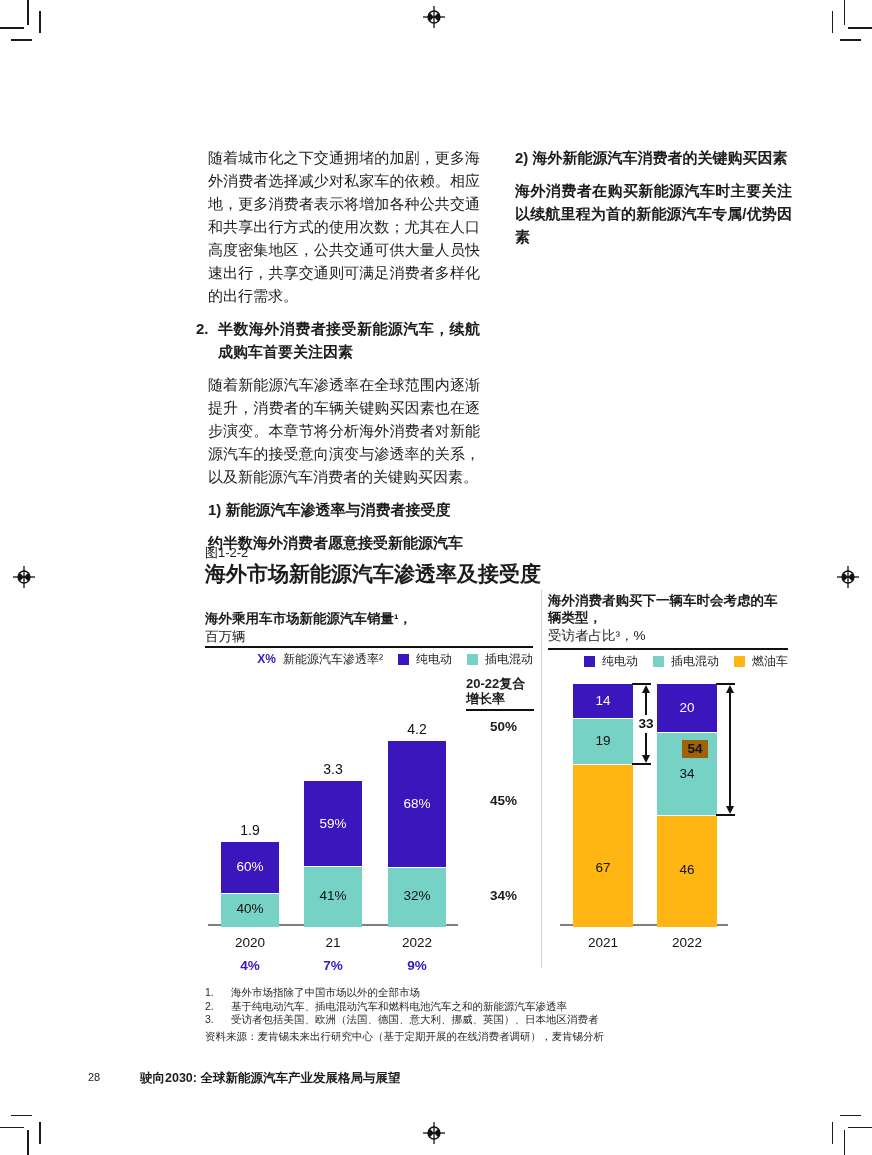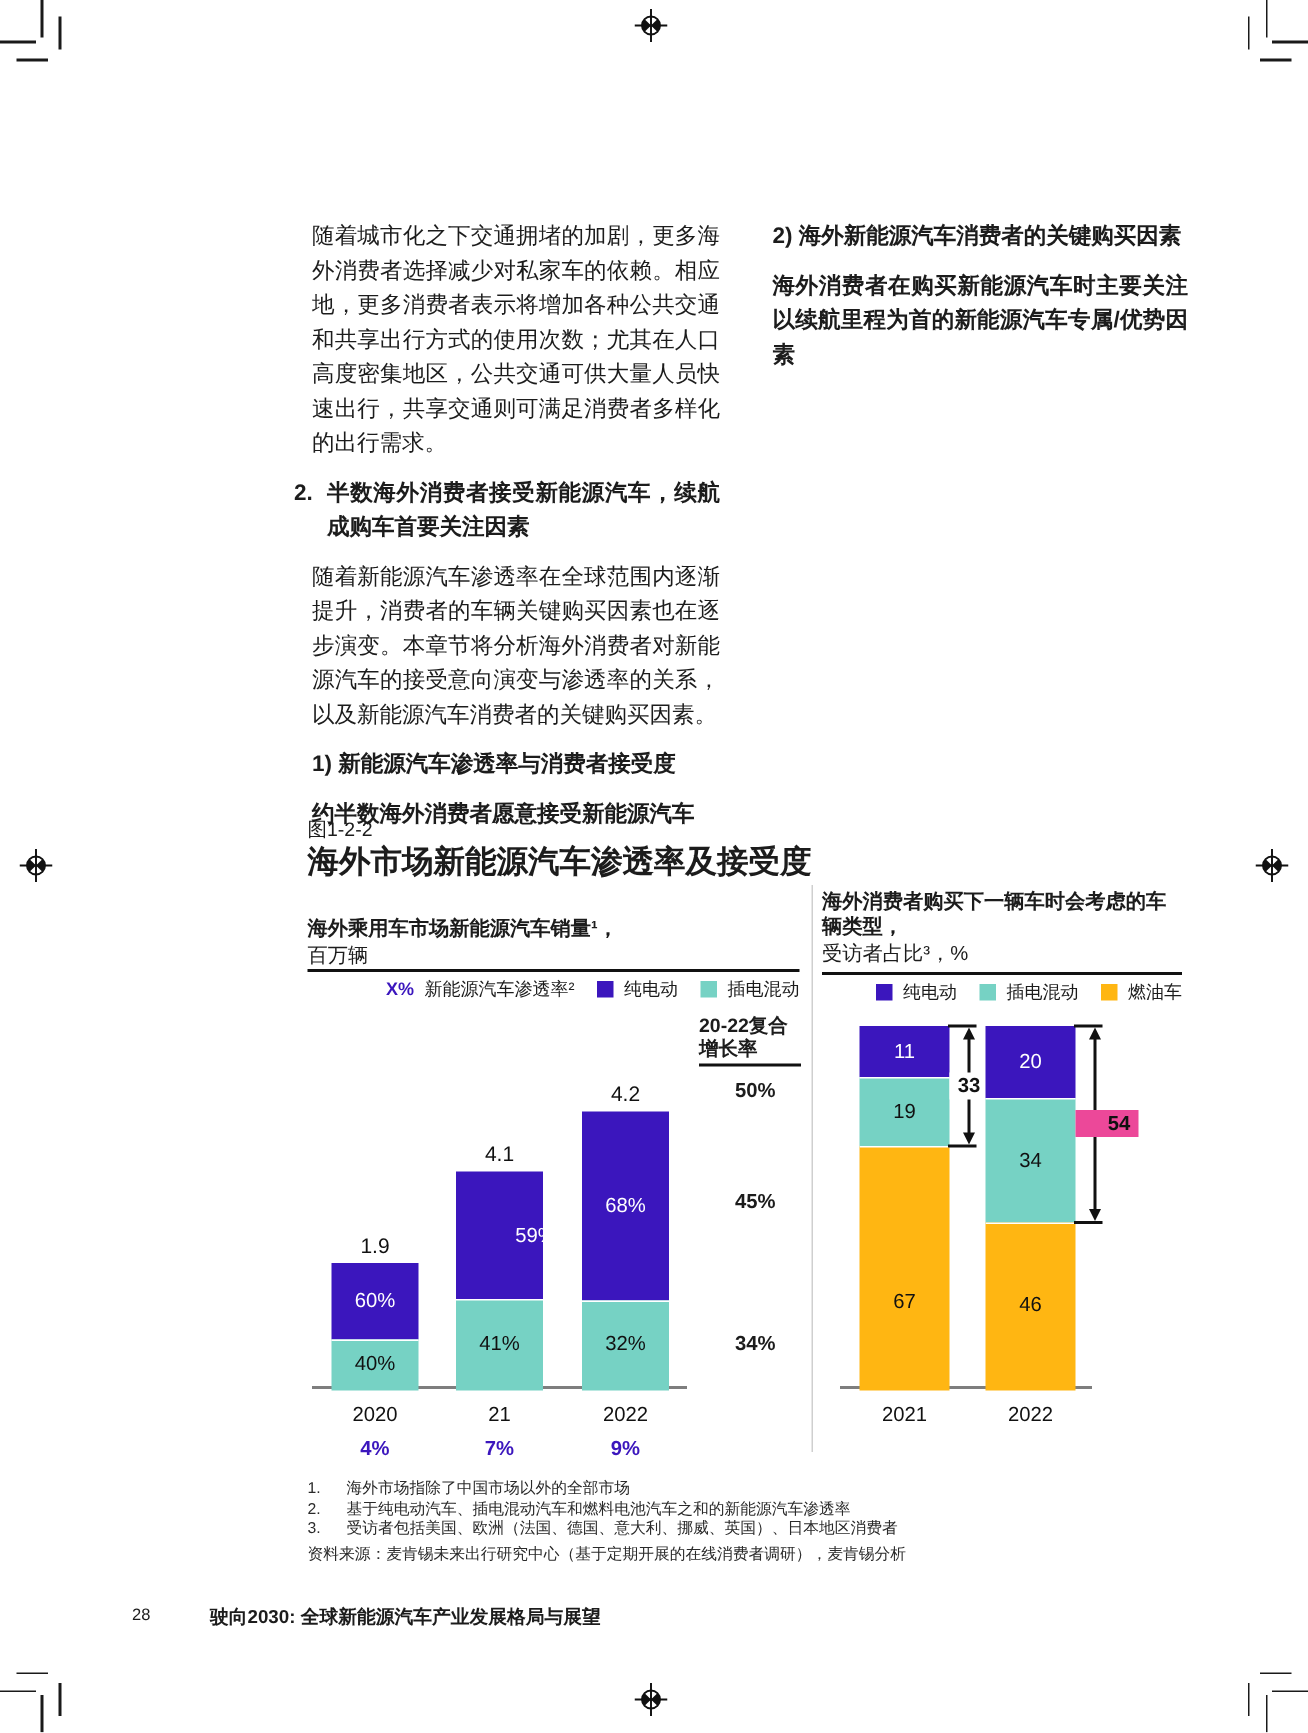--- a/index.html
+++ b/index.html
@@ -158,34 +158,34 @@
 
 <div class="" style="position: absolute; left: 221px; top: 842.4px; width: 58px; height: 50.16px; background: rgb(59, 22, 189);"></div>
     <div class="" style="position: absolute; left: 221px; top: 892.56px; width: 58px; height: 33.44px; background: rgb(118, 210, 196); border-top: 1px solid rgb(255, 255, 255);"></div>
     <div class="clbl white" style="position: absolute; left: 221px; top: 858.48px; width: 58px;">60%</div>
     <div class="clbl dark" style="position: absolute; left: 221px; top: 900.28px; width: 58px;">40%</div>
     <div class="clbl dark" style="position: absolute; left: 221px; top: 821.4px; width: 58px; font-size: 14px;">1.9</div>
     <div class="clbl dark" style="position: absolute; left: 221px; top: 934px; width: 58px;">2020</div>
     <div class="clbl purpletxt b" style="position: absolute; left: 221px; top: 957px; width: 58px;">4%</div>
     <div class="" style="position: absolute; left: 304px; top: 780.8px; width: 58px; height: 85.668px; background: rgb(59, 22, 189);"></div>
     <div class="" style="position: absolute; left: 304px; top: 866.468px; width: 58px; height: 59.532px; background: rgb(118, 210, 196); border-top: 1px solid rgb(255, 255, 255);"></div>
-    <div class="clbl white" style="position: absolute; left: 304px; top: 814.634px; width: 58px; margin-left: 24px;">59%</div>
+    <div class="clbl white" style="position: absolute; left: 304px; top: 814.634px; width: 58px;">59%</div>
     <div class="clbl dark" style="position: absolute; left: 304px; top: 887.234px; width: 58px;">41%</div>
-    <div class="clbl dark" style="position: absolute; left: 304px; top: 759.8px; width: 58px; font-size: 14px;">4.1</div>
+    <div class="clbl dark" style="position: absolute; left: 304px; top: 759.8px; width: 58px; font-size: 14px;">3.3</div>
     <div class="clbl dark" style="position: absolute; left: 304px; top: 934px; width: 58px;">21</div>
     <div class="clbl purpletxt b" style="position: absolute; left: 304px; top: 957px; width: 58px;">7%</div>
     <div class="" style="position: absolute; left: 388px; top: 741.2px; width: 58px; height: 125.664px; background: rgb(59, 22, 189);"></div>
     <div class="" style="position: absolute; left: 388px; top: 866.864px; width: 58px; height: 59.136px; background: rgb(118, 210, 196); border-top: 1px solid rgb(255, 255, 255);"></div>
     <div class="clbl white" style="position: absolute; left: 388px; top: 795.032px; width: 58px;">68%</div>
     <div class="clbl dark" style="position: absolute; left: 388px; top: 887.432px; width: 58px;">32%</div>
     <div class="clbl dark" style="position: absolute; left: 388px; top: 720.2px; width: 58px; font-size: 14px;">4.2</div>
     <div class="clbl dark" style="position: absolute; left: 388px; top: 934px; width: 58px;">2022</div>
     <div class="clbl purpletxt b" style="position: absolute; left: 388px; top: 957px; width: 58px;">9%</div>
     <div class="" style="position: absolute; left: 573px; top: 684px; width: 60px; height: 33.88px; background: rgb(59, 22, 189); border-top: none;"></div>
-    <div class="clbl white" style="position: absolute; left: 573px; top: 691.94px; width: 60px;">11</div>
+    <div class="clbl white" style="position: absolute; left: 573px; top: 691.94px; width: 60px;">14</div>
     <div class="" style="position: absolute; left: 573px; top: 717.88px; width: 60px; height: 45.98px; background: rgb(118, 210, 196); border-top: 1px solid rgb(255, 255, 255);"></div>
     <div class="clbl dark" style="position: absolute; left: 573px; top: 731.87px; width: 60px;">19</div>
     <div class="" style="position: absolute; left: 573px; top: 763.86px; width: 60px; height: 162.14px; background: rgb(255, 182, 18); border-top: 1px solid rgb(255, 255, 255);"></div>
     <div class="clbl dark" style="position: absolute; left: 573px; top: 835.93px; width: 60px; margin-top: 23px;">67</div>
     <div class="" style="position: absolute; left: 632px; top: 683px; width: 19px; height: 2px; background: rgb(17, 17, 17);"></div>
     <div class="" style="position: absolute; left: 632px; top: 762.86px; width: 19px; height: 2px; background: rgb(17, 17, 17);"></div>
     <div class="" style="position: absolute; left: 645.25px; top: 688px; width: 1.5px; height: 71.86px; background: rgb(17, 17, 17);"></div>
     <div class="" style="position: absolute; left: 641.5px; top: 685px; width: 0px; height: 0px; border-left: 4.5px solid transparent; border-right: 4.5px solid transparent; border-bottom: 8px solid rgb(17, 17, 17);"></div>
     <div class="" style="position: absolute; left: 641.5px; top: 754.86px; width: 0px; height: 0px; border-left: 4.5px solid transparent; border-right: 4.5px solid transparent; border-top: 8px solid rgb(17, 17, 17);"></div>
     <div class="clbl dark b" style="position: absolute; left: 633px; top: 714.93px; width: 26px; background: rgb(255, 255, 255);">33</div>
@@ -194,21 +194,21 @@
     <div class="clbl white" style="position: absolute; left: 657px; top: 699.2px; width: 60px;">20</div>
     <div class="" style="position: absolute; left: 657px; top: 732.4px; width: 60px; height: 82.28px; background: rgb(118, 210, 196); border-top: 1px solid rgb(255, 255, 255);"></div>
     <div class="clbl dark" style="position: absolute; left: 657px; top: 764.54px; width: 60px;">34</div>
     <div class="" style="position: absolute; left: 657px; top: 814.68px; width: 60px; height: 111.32px; background: rgb(255, 182, 18); border-top: 1px solid rgb(255, 255, 255);"></div>
     <div class="clbl dark" style="position: absolute; left: 657px; top: 861.34px; width: 60px;">46</div>
     <div class="" style="position: absolute; left: 716px; top: 683px; width: 19px; height: 2px; background: rgb(17, 17, 17);"></div>
     <div class="" style="position: absolute; left: 716px; top: 813.68px; width: 19px; height: 2px; background: rgb(17, 17, 17);"></div>
     <div class="" style="position: absolute; left: 729.25px; top: 688px; width: 1.5px; height: 122.68px; background: rgb(17, 17, 17);"></div>
     <div class="" style="position: absolute; left: 725.5px; top: 685px; width: 0px; height: 0px; border-left: 4.5px solid transparent; border-right: 4.5px solid transparent; border-bottom: 8px solid rgb(17, 17, 17);"></div>
     <div class="" style="position: absolute; left: 725.5px; top: 805.68px; width: 0px; height: 0px; border-left: 4.5px solid transparent; border-right: 4.5px solid transparent; border-top: 8px solid rgb(17, 17, 17);"></div>
-    <div class="clbl dark b" style="position: absolute; left: 717px; top: 740.34px; width: 26px; background: #ec4899; padding-left: 16px;">54</div>
+    <div class="clbl dark b" style="position: absolute; left: 682px; top: 740.34px; width: 26px; background: #a16207;">54</div>
     <div class="clbl dark" style="position: absolute; left: 657px; top: 934px; width: 60px;">2022</div>
     <div class="" style="position: absolute; left: 27px; top: 0px; width: 1.5px; height: 25px; background: rgb(26, 26, 26);"></div>
     <div class="" style="position: absolute; left: 39px; top: 11px; width: 1.5px; height: 22px; background: rgb(26, 26, 26);"></div>
     <div class="" style="position: absolute; left: 0px; top: 27px; width: 24px; height: 1.5px; background: rgb(26, 26, 26);"></div>
     <div class="" style="position: absolute; left: 11px; top: 39px; width: 21px; height: 1.5px; background: rgb(26, 26, 26);"></div>
     <div class="" style="position: absolute; left: 843.5px; top: 0px; width: 1.5px; height: 25px; background: rgb(26, 26, 26);"></div>
     <div class="" style="position: absolute; left: 831.5px; top: 11px; width: 1.5px; height: 22px; background: rgb(26, 26, 26);"></div>
     <div class="" style="position: absolute; left: 848px; top: 27px; width: 24px; height: 1.5px; background: rgb(26, 26, 26);"></div>
     <div class="" style="position: absolute; left: 840px; top: 39px; width: 21px; height: 1.5px; background: rgb(26, 26, 26);"></div>
     <div class="" style="position: absolute; left: 27px; top: 1130px; width: 1.5px; height: 25px; background: rgb(26, 26, 26);"></div>

